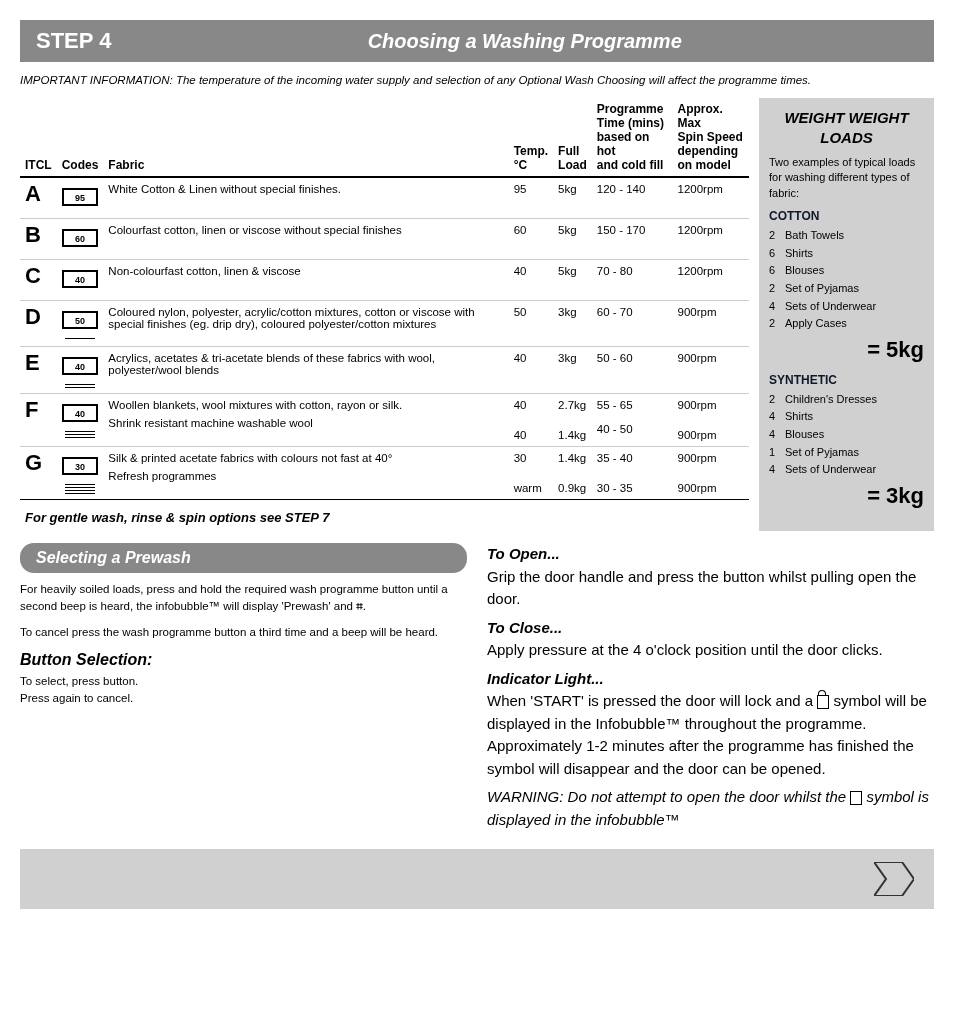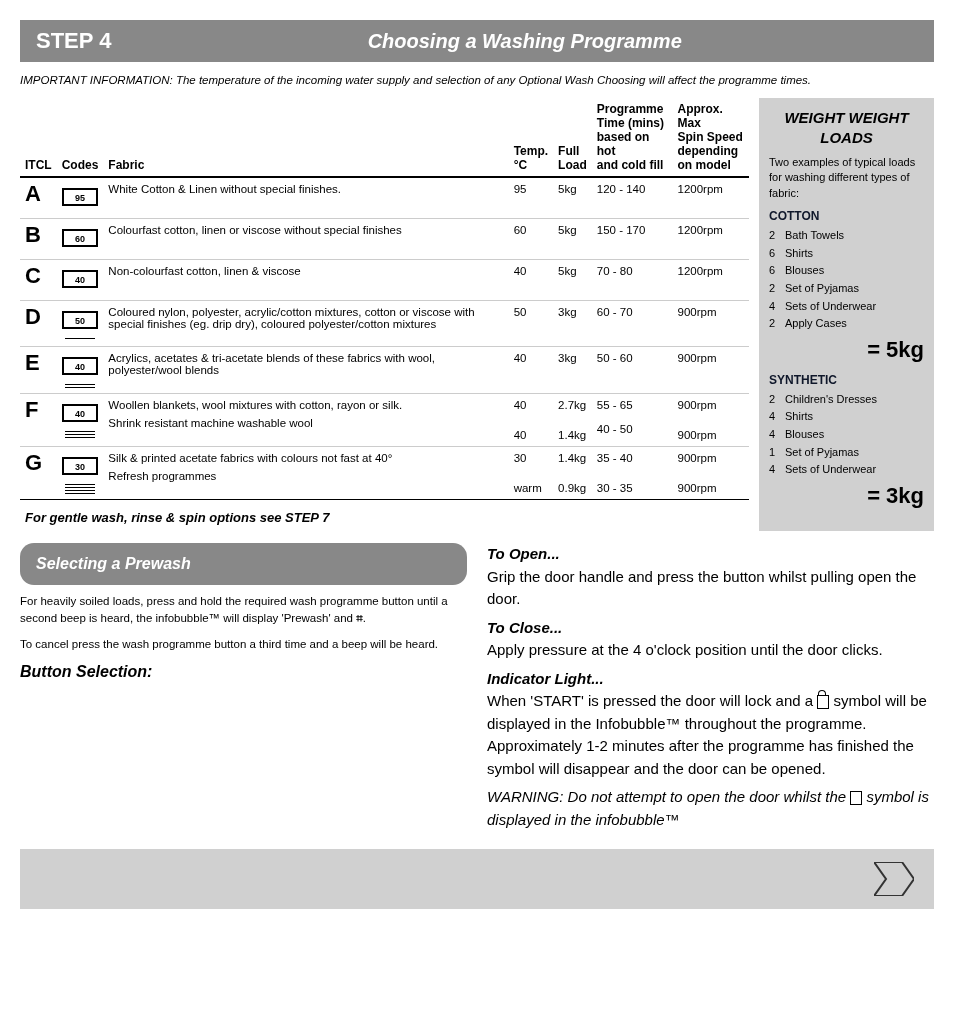--- a/index.html
+++ b/index.html
@@ -149,21 +149,21 @@
     .bottom-right {
       flex: 1;
     }
 
     .section-header {
       background: #888;
       color: #fff;
       font-size: 16px;
       font-style: italic;
       font-weight: bold;
-      padding: 12px 16px;
+      padding: 6px 16px;
       margin-bottom: 8px;
       border-radius: 14px;
     }
     .section-content {
       font-size: 11.5px;
       line-height: 1.5;
     }
     .section-content p {
       margin-bottom: 8px;
     }
@@ -462,20 +462,23 @@
 
 <div class="bottom-layout">
 
   <div class="bottom-left">
     <div class="section-header">Selecting a Prewash</div>
     <div class="section-content">
       <p>For heavily soiled loads, press and hold the required wash programme button until a second beep is heard, the infobubble™ will display 'Prewash' and <span style="font-family:monospace;font-weight:bold;">⌗</span>.</p>
       <p>To cancel press the wash programme button a third time and a beep will be heard.</p>
     </div>
     <div class="button-selection-title">Button Selection:</div>
+    <div class="section-content">
+      <p>To select, press button.<br>Press again to cancel.</p>
+    </div>
   </div>
 
   <div class="bottom-right">
     <div class="interlocking-content">
       <p><span class="sub-title">To Open...</span><br>
         <span>Grip the door handle and press the button whilst pulling open the door.</span>
       </p>
       <p><span class="sub-title">To Close...</span><br>
         <span>Apply pressure at the 4 o'clock position until the door clicks.</span>
       </p>

